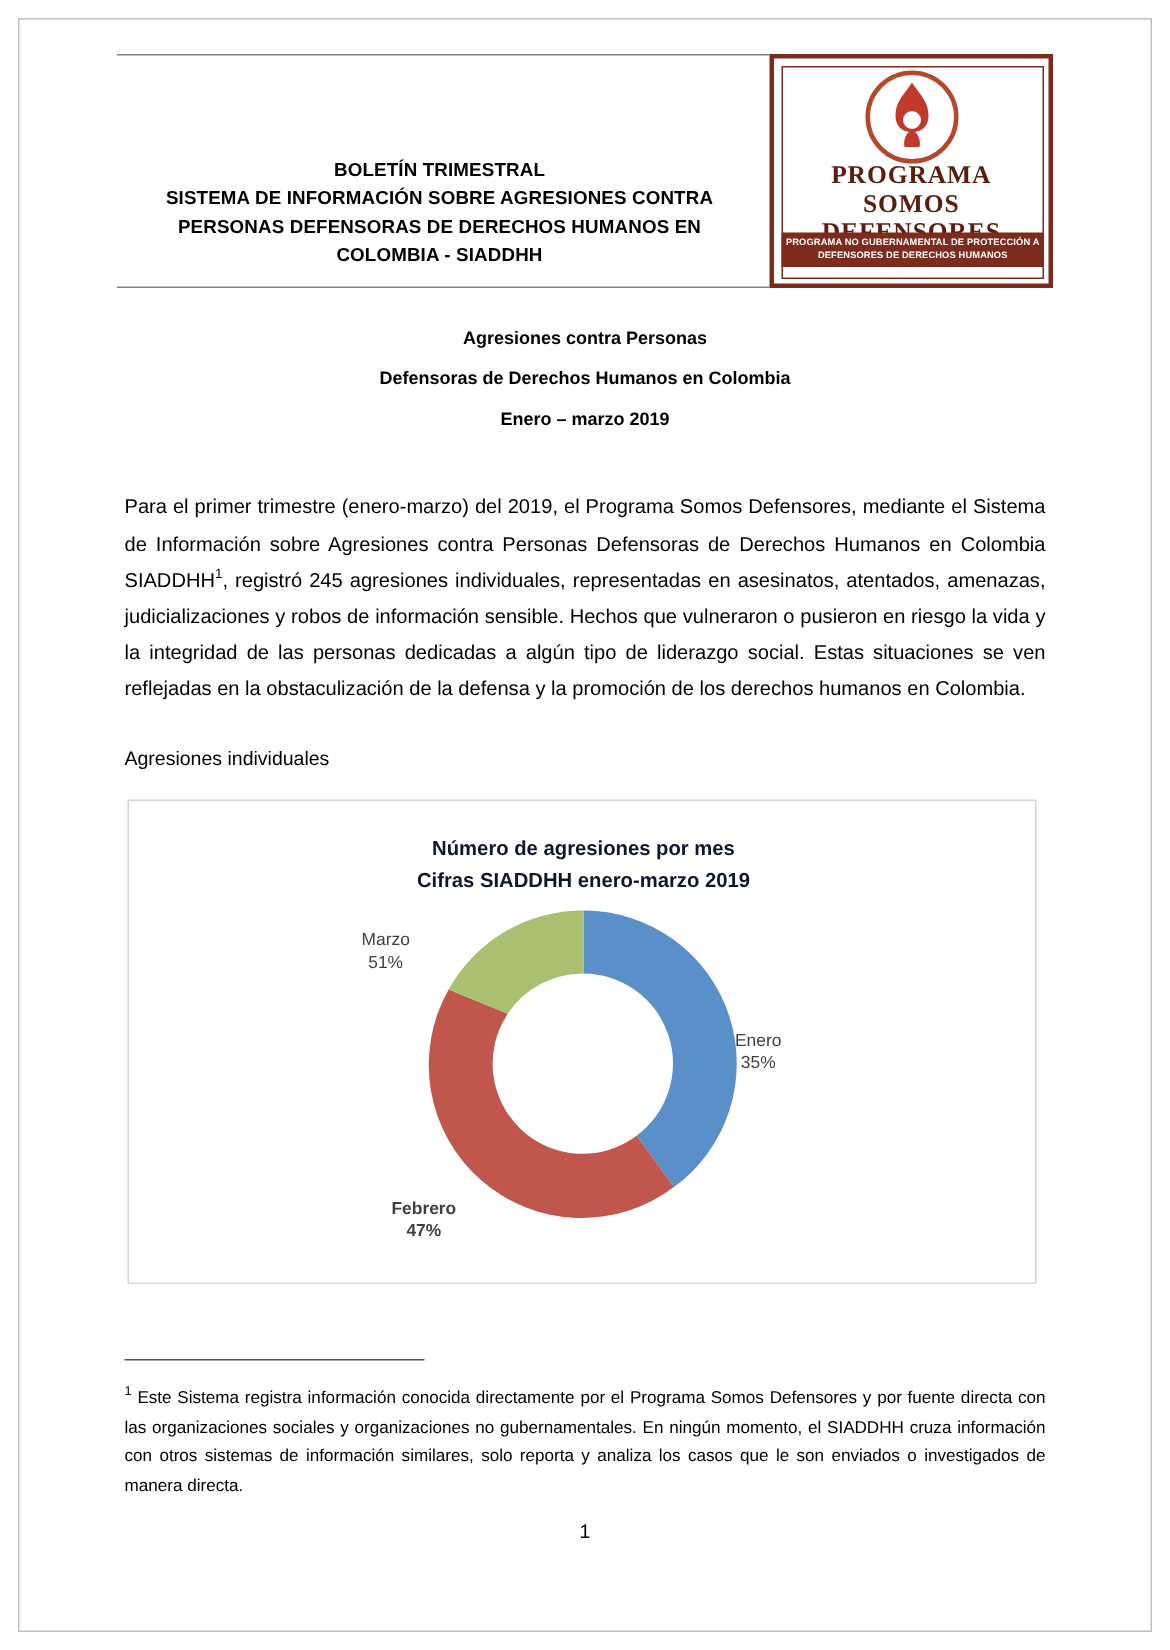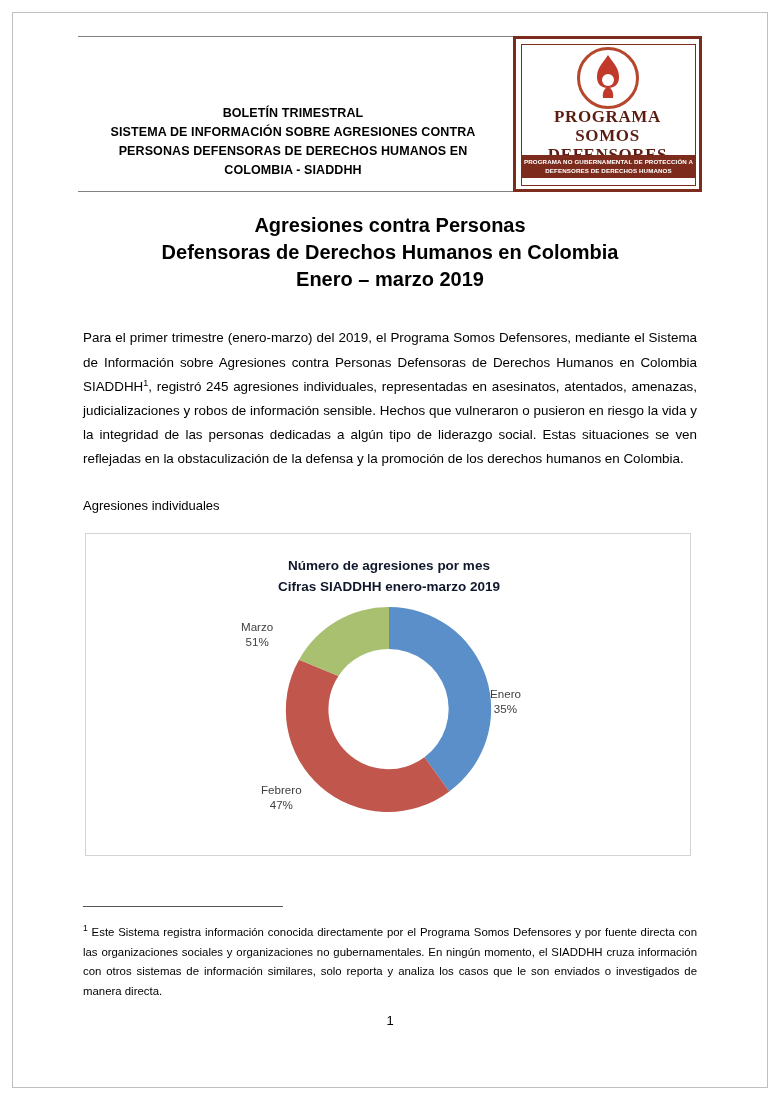--- a/index.html
+++ b/index.html
@@ -137,21 +137,21 @@
     letter-spacing: 0.1px;
   }
 
   
   .doc-title {
     position: absolute;
     left: 78px;
     top: 212px;
     width: 624px;
     text-align: center;
-    font-size: 20px;
+    font-size: 12px;
     font-weight: bold;
     line-height: 27px;
   }
 
   
   .body-par {
     position: absolute;
     left: 83px;
     top: 313px;
     width: 614px;
@@ -306,21 +306,21 @@
 
       <path fill="#c0564c" d="M363.3 257.4 A102 102 0 0 1 213.1 125.7 L252.5 141.9 A60 60 0 0 0 338.4 223.2 Z"></path>
 
       <path fill="#a8c070" d="M213.1 125.7 A102 102 0 0 1 303 73 L303 115 A60 60 0 0 0 252.5 141.9 Z"></path>
     </svg>
 
     <div class="label label-enero" style="position:absolute;left:404px;top:116px;margin-top:36px;">
       <div>Enero</div>
       <div>35%</div>
     </div>
-    <div class="label label-febrero" style="position:absolute;left:175px;top:248px;">
+    <div class="label label-febrero" style="position:absolute;left:175px;top:264px;font-weight:bold;">
       <div>Febrero</div>
       <div>47%</div>
     </div>
     <div class="label label-marzo" style="position:absolute;left:155px;top:85px;">
       <div>Marzo</div>
       <div>51%</div>
     </div>
   </div>
 
   <div class="footnote-rule"></div>

